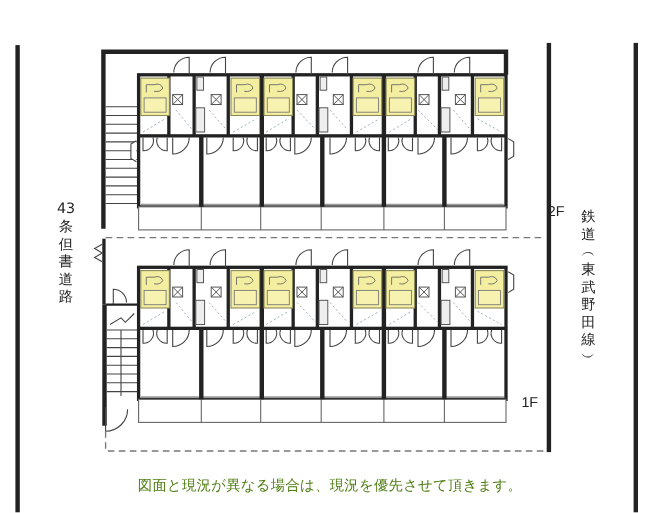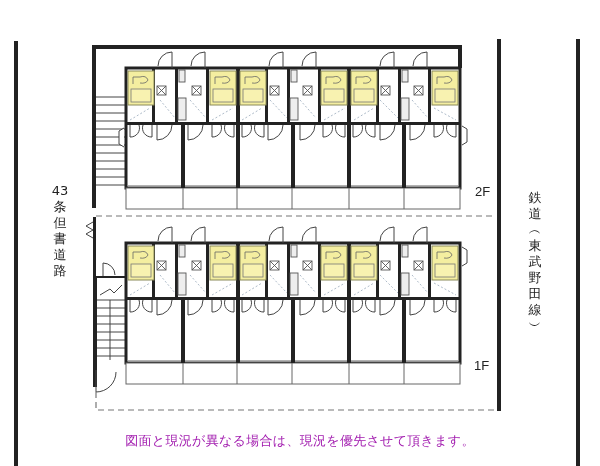--- a/index.html
+++ b/index.html
@@ -1,21 +1,21 @@
 <!DOCTYPE html>
 <html><head>
 <meta charset="utf-8">
 <style>
   html, body { margin:0; padding:0; background:#ffffff; }
   body { width:600px; height:466px; position:relative; overflow:hidden; font-family:"DejaVu Sans", sans-serif; }
   #plan { position:absolute; left:0; top:0; width:600px; height:466px; }
   .vlabel { position:absolute; font-family:"DejaVu Sans", sans-serif; font-size:13px; color:#222; line-height:16px; text-align:center; width:18px; }
   .vlabel span { display:block; }
   .floor-label { position:absolute; font-family:"Liberation Sans", sans-serif; font-size:13px; color:#222; }
-  .notice { position:absolute; left:0; width:600px; top:432px; text-align:center; font-size:13px; color:#a21caf; font-family:"DejaVu Sans", sans-serif; letter-spacing:0.3px; }
+  .notice { position:absolute; left:0; width:600px; top:432px; text-align:center; font-size:13px; color:#4d7c0f; font-family:"DejaVu Sans", sans-serif; letter-spacing:0.3px; }
 </style>
 </head>
 <body>
 
 <svg id="plan" viewBox="0 0 600 466" xmlns="http://www.w3.org/2000/svg">
   <defs>
     <g id="bath">
       <rect x="0" y="0" width="26" height="34" fill="#f4eea0" stroke="#8a8a5a" stroke-width="1"></rect>
       <path d="M5 6 h7 M5 6 v7 M12 6 q6 -2 8 3 q-2 4 -8 3" fill="none" stroke="#666" stroke-width="0.8"></path>
       <rect x="3" y="18" width="20" height="13" fill="#f8f2b0" stroke="#777" stroke-width="0.8"></rect>
@@ -297,16 +297,16 @@
   <span>道</span>
   <span>︵</span>
   <span>東</span>
   <span>武</span>
   <span>野</span>
   <span>田</span>
   <span>線</span>
   <span>︶</span>
 </div>
 
-<div class="floor-label" style="left:475px; top:184px;">2F</div>
+<div class="floor-label" style="left:498px; top:184px;">2F</div>
 <div class="floor-label" style="left:474px; top:358px;">1F</div>
 
 <div class="notice">図面と現況が異なる場合は、現況を優先させて頂きます。</div>
 
 </body></html>

